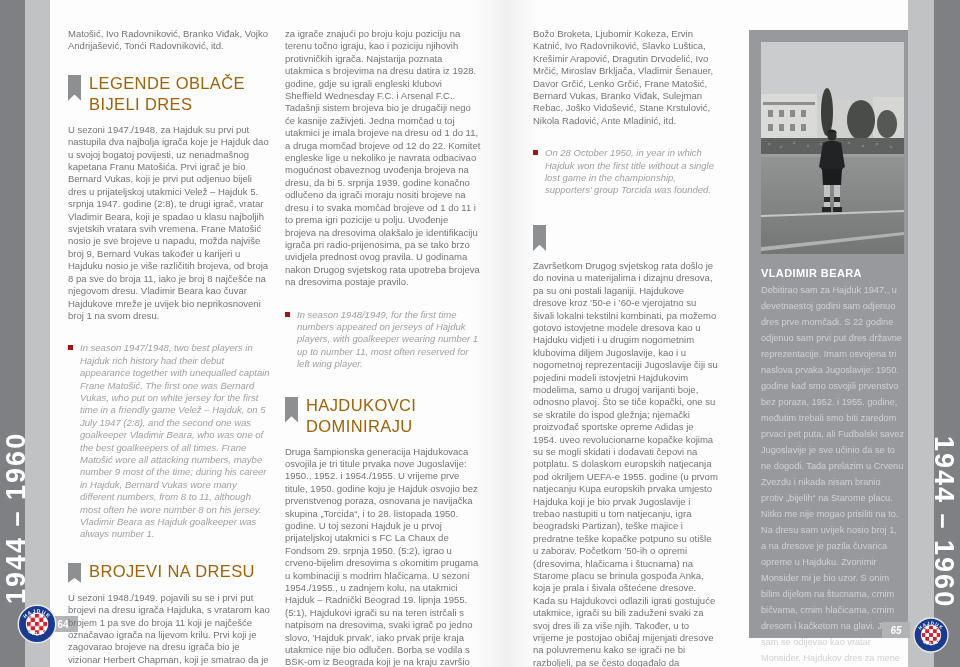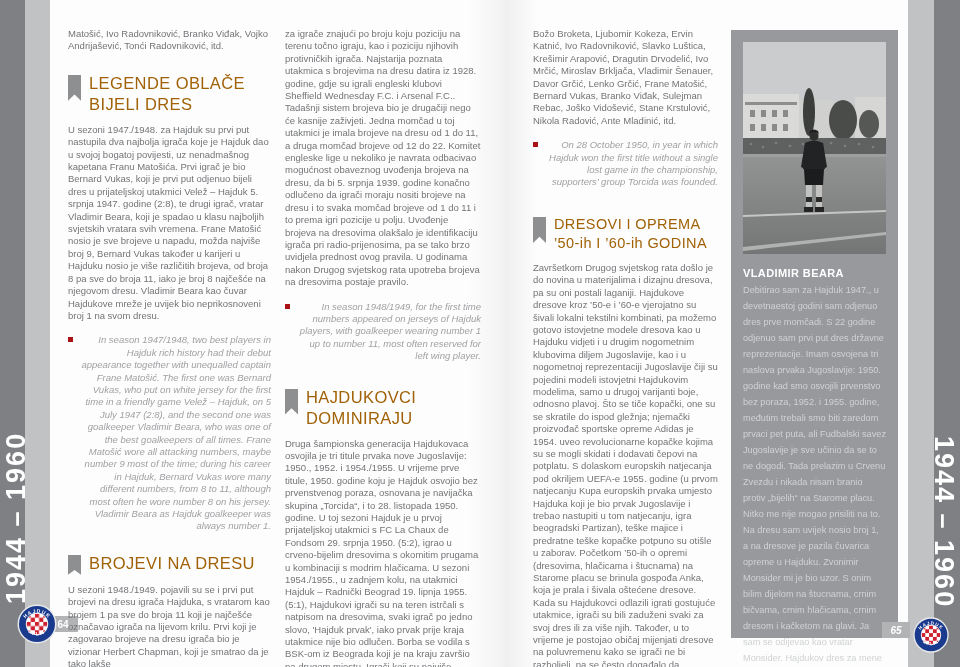--- a/index.html
+++ b/index.html
@@ -40,26 +40,26 @@
   .body-para{color:#737477;}
 
   .heading{display:flex;gap:8px;align-items:flex-start;margin:20px 0 9px 0;}
   .ribbon{flex:0 0 13px;width:13px;height:26px;background:#8d8f91;margin-top:2px;
           clip-path:polygon(0 0,100% 0,100% 100%,50% 76%,0 100%);}
   .ribbon-sm{height:20px;}
   .heading-text{margin:0;font-weight:400;color:#a16207;font-size:16.5px;line-height:21px;
                 letter-spacing:0.4px;white-space:pre-line;}
   .col3 .heading-text{font-size:14.5px;line-height:19px;}
 
-  .quote{display:flex;gap:7px;margin-top:12px;text-align:right;}
+  .quote{display:flex;gap:7px;margin-top:20px;}
   .bullet{flex:0 0 5px;width:5px;height:5px;background:#a91317;margin-top:3px;}
   .qtext{font-style:italic;color:#a0a1a4;line-height:12.4px;}
 
   
-  .graybox{position:absolute;left:731px;top:30px;width:167px;height:608px;background:#97999c;
+  .graybox{position:absolute;left:749px;top:30px;width:167px;height:608px;background:#97999c;
            box-sizing:border-box;padding:12px;}
   .photo{width:143px;height:212px;display:block;background:#b9babc;}
   .box-title{color:#ffffff;font-size:11px;font-weight:bold;letter-spacing:0.4px;margin-top:13px;}
   .box-text{color:#d0d2d3;font-size:9.2px;line-height:16px;margin-top:3px;}
 </style>
 </head>
 <body>
 
 <svg width="0" height="0" style="position:absolute" aria-hidden="true">
   <defs>
@@ -142,22 +142,20 @@
   <div class="col col3">
     <p class="body-para">Božo Broketa, Ljubomir Kokeza, Ervin Katnić, Ivo Radovniković, Slavko Luštica, Krešimir Arapović, Dragutin Drvodelić, Ivo Mrčić, Miroslav Brkljača, Vladimir Šenauer, Davor Grčić, Lenko Grčić, Frane Matošić, Bernard Vukas, Branko Viđak, Sulejman Rebac, Joško Vidošević, Stane Krstulović, Nikola Radović, Ante Mladinić, itd.</p>
 
     <div class="quote">
       <span class="bullet"></span>
       <p class="qtext">On 28 October 1950, in year in which Hajduk won the first title without a single lost game in the championship, supporters’ group Torcida was founded.</p>
     </div>
 
     <div class="heading" style="margin-top:26px;">
       <span class="ribbon"></span>
-      <h2 class="heading-text">DRESOVI I OPREMA
-’50-ih I ’60-ih GODINA</h2>
     </div>
     <p class="body-para">Završetkom Drugog svjetskog rata došlo je do novina u materijalima i dizajnu dresova, pa su oni postali laganiji. Hajdukove dresove kroz ’50-e i ’60-e vjerojatno su šivali lokalni tekstilni kombinati, pa možemo gotovo istovjetne modele dresova kao u Hajduku vidjeti i u drugim nogometnim klubovima diljem Jugoslavije, kao i u nogometnoj reprezentaciji Jugoslavije čiji su pojedini modeli istovjetni Hajdukovim modelima, samo u drugoj varijanti boje, odnosno plavoj. Što se tiče kopački, one su se skratile do ispod gležnja; njemački proizvođač sportske opreme Adidas je 1954. uveo revolucionarne kopačke kojima su se mogli skidati i dodavati čepovi na potplatu. S dolaskom europskih natjecanja pod okriljem UEFA-e 1955. godine (u prvom natjecanju Kupa europskih prvaka umjesto Hajduka koji je bio prvak Jugoslavije i trebao nastupiti u tom natjecanju, igra beogradski Partizan), teške majice i predratne teške kopačke potpuno su otišle u zaborav. Početkom ’50-ih o opremi (dresovima, hlačicama i štucnama) na Starome placu se brinula gospođa Anka, koja je prala i šivala oštećene dresove. Kada su Hajdukovci odlazili igrati gostujuće utakmice, igrači su bili zaduženi svaki za svoj dres ili za više njih. Također, u to vrijeme je postojao običaj mijenjati dresove na poluvremenu kako se igrači ne bi razboljeli, pa se često događalo da Hajdukovci započnu utakmicu u jednoj garnituri bijelih dresova, a završe u rezervnoj, gostujućoj garnituri dresova, drugačijeg kroja i boje. Igrači Hajduka</p>
   </div>
 
   <div class="graybox">
     <svg class="photo" viewBox="0 0 143 212" preserveAspectRatio="none">
       <rect width="143" height="212" fill="#c6c7c8"></rect>
       <rect y="0" width="143" height="62" fill="#cbcccd"></rect>
       <rect x="0" y="52" width="56" height="46" fill="#dadad8"></rect>
       <rect x="2" y="60" width="52" height="3" fill="#8e8e8c"></rect>

